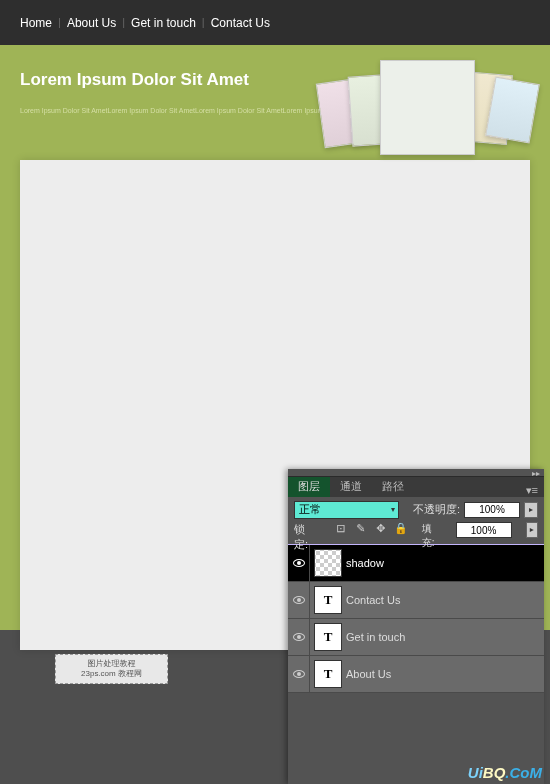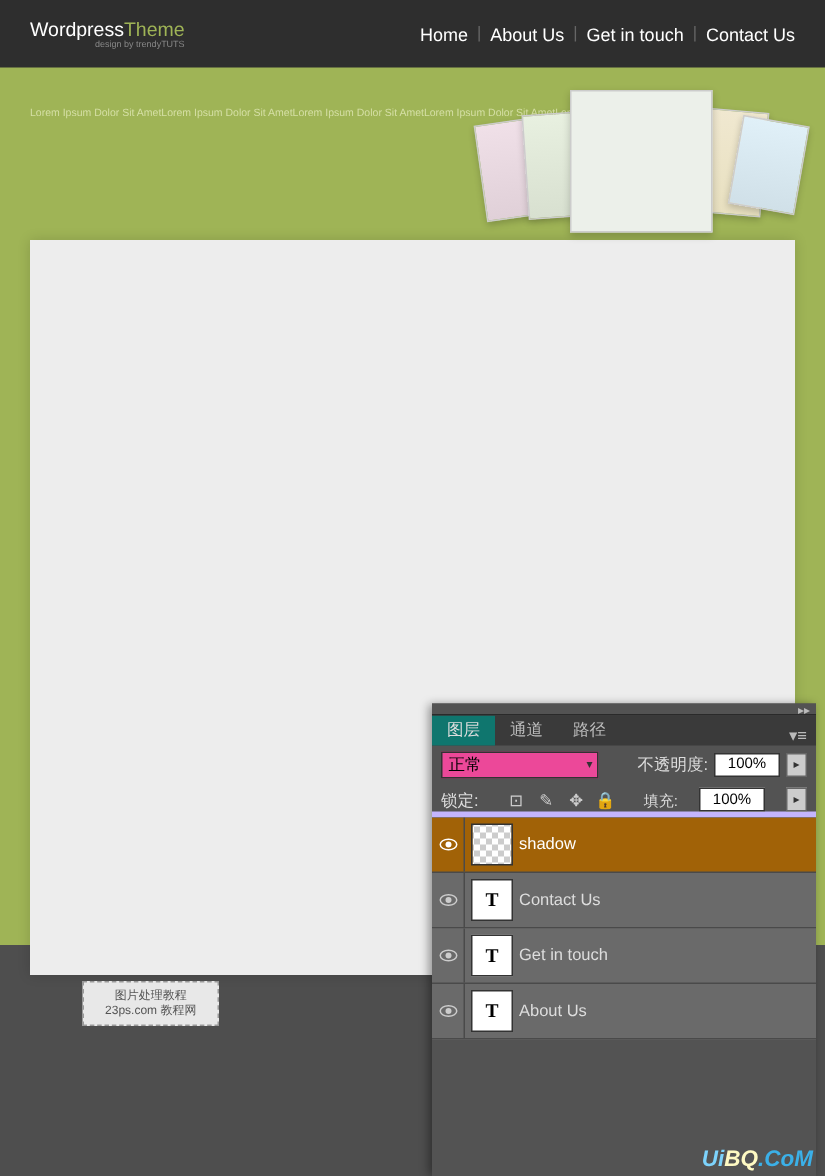--- a/index.html
+++ b/index.html
@@ -25,49 +25,49 @@
     .hero-images { position: absolute; top: 55px; right: 10px; width: 225px; height: 110px; }
     .template-img { position: absolute; background: #fff; border: 1px solid #ccc; box-shadow: 0 2px 5px rgba(0,0,0,0.2); }
     .t1 { width: 50px; height: 65px; left: 5px; top: 25px; transform: rotate(-8deg); background: linear-gradient(#f0e0e8, #e0d0d8); }
     .t2 { width: 50px; height: 70px; left: 35px; top: 20px; transform: rotate(-4deg); background: linear-gradient(#e8f0e0, #d8e0d0); }
     .t3 { width: 95px; height: 95px; left: 65px; top: 5px; background: #ecf0ea; z-index: 3; }
     .t4 { width: 50px; height: 70px; right: 30px; top: 18px; transform: rotate(5deg); background: linear-gradient(#f0e8d0, #e8e0c0); }
     .t5 { width: 45px; height: 60px; right: 5px; top: 25px; transform: rotate(10deg); background: linear-gradient(#e0f0f8, #d0e0e8); }
     
     .content-area { position: absolute; top: 160px; left: 20px; width: 510px; height: 490px; background: #ededed; box-shadow: 0 0 8px rgba(0,0,0,0.15); }
     
-    .watermark { position: absolute; bottom: 100px; left: 55px; width: 91px; height: 30px; background: #e8e8e8; border: 1px dashed #999; font-size: 8px; color: #555; padding: 4px; text-align: center; line-height: 1.3; }
+    .watermark { position: absolute; bottom: 100px; left: 55px; width: 113px; height: 30px; background: #e8e8e8; border: 1px dashed #999; font-size: 8px; color: #555; padding: 4px; text-align: center; line-height: 1.3; }
     
     
     .layers-panel { position: absolute; top: 469px; left: 288px; width: 256px; height: 315px; background: #535353; box-shadow: -2px 0 6px rgba(0,0,0,0.4); font-size: 11px; }
     
     .panel-topbar { height: 8px; background: #535353; border-bottom: 1px solid #2a2a2a; position: relative; }
     .collapse-arrows { position: absolute; right: 4px; top: 0; color: #bbb; font-size: 8px; }
     
     .panel-tabs { height: 20px; background: #3a3a3a; display: flex; align-items: flex-end; }
     .tab { padding: 3px 10px; color: #bbb; font-size: 11px; cursor: pointer; }
-    .tab.active { background: #0f766e; color: #ddd; margin-top: 32px; }
+    .tab.active { background: #14532d; color: #ddd; margin-top: 32px; }
     .panel-menu { margin-left: auto; color: #bbb; padding: 0 6px; font-size: 11px; cursor: pointer; }
     
     .blend-row { height: 25px; display: flex; align-items: center; padding: 0 6px; gap: 4px; }
-    .blend-select { background: #ec4899; border: 1px solid #333; height: 18px; width: 105px; font-size: 11px; padding-left: 4px; display: flex; align-items: center; justify-content: space-between; }
+    .blend-select { background: #5eead4; border: 1px solid #333; height: 18px; width: 105px; font-size: 11px; padding-left: 4px; display: flex; align-items: center; justify-content: space-between; }
     .blend-select::after { content: "▾"; margin-right: 3px; color: #333; font-size: 8px; }
     .opacity-label { color: #ddd; font-size: 11px; margin-left: auto; }
-    .pct-input { background: #fff; width: 44px; height: 16px; font-size: 10px; text-align: center; border: 1px solid #333; }
+    .pct-input { background: #fff; width: 56px; height: 16px; font-size: 10px; text-align: center; border: 1px solid #333; }
     .pct-btn { width: 14px; height: 16px; background: #ccc; border: 1px solid #666; color: #333; font-size: 8px; text-align: center; line-height: 14px; cursor: pointer; }
     
-    .lock-row { height: 23px; display: flex; align-items: flex-end; padding: 0 6px; gap: 14px; border-bottom: 4px solid #c4b5fd; }
+    .lock-row { height: 23px; display: flex; align-items: flex-start; padding: 0 6px; gap: 14px; border-bottom: 1px solid #c4b5fd; }
     .lock-label { color: #ddd; font-size: 11px; }
     .lock-icons { display: flex; gap: 6px; margin-left: 4px; }
     .lock-icon { width: 14px; height: 14px; color: #ccc; font-size: 11px; text-align: center; cursor: pointer; }
     .fill-label { color: #ddd; font-size: 10px; margin-left: auto; }
     
     .layer-list { background: #6a6a6a; overflow: hidden; }
     .layer-row { height: 37px; display: flex; align-items: center; border-bottom: 1px solid #4a4a4a; background: #6a6a6a; }
-    .layer-row.selected { background: #a16207; }
+    .layer-row.selected { background: #000000; }
     .vis-col { width: 22px; height: 100%; display: flex; align-items: center; justify-content: center; border-right: 1px solid #4a4a4a; cursor: pointer; }
     .eye-icon { width: 12px; height: 8px; border: 1px solid #ccc; border-radius: 50%; position: relative; }
     .eye-icon::after { content: ""; width: 4px; height: 4px; background: #ccc; border-radius: 50%; position: absolute; left: 3px; top: 1px; }
     .layer-row.selected .eye-icon { border-color: #fff; }
     .layer-row.selected .eye-icon::after { background: #fff; }
     
     .thumb-col { width: 28px; height: 28px; margin: 0 4px; background: #fff; border: 1px solid #333; display: flex; align-items: center; justify-content: center; font-size: 13px; font-weight: bold; font-family: Georgia, serif; position: relative; }
     .thumb-checker { background: repeating-conic-gradient(#fff 0 25%, #ccc 0 50%) 50%/8px 8px; }
     .thumb-inner { width: 12px; height: 12px; background: #e8e8e8; }
     .layer-name { color: #ddd; font-size: 11px; }
@@ -76,36 +76,33 @@
     .bottom-logo { position: absolute; bottom: 3px; right: 8px; font-size: 15px; font-weight: bold; font-style: italic; }
     .bl1 { color: #7dd3fc; } .bl2 { color: #fef9c3; } .bl3 { color: #3bb0e8; text-align: right; }
   </style>
 </head>
 <body>
 
 <div class="page-bg"></div>
 <div class="page-lower"></div>
 
 <div class="header">
-  <div class="logo">
-    <span class="logo-word1">Wordpress</span><span class="logo-word2">Theme</span>
-    <span class="logo-tagline">design by trendyTUTS</span>
-  </div>
   <div class="nav">
     <a class="nav-item">Home</a>
     <span class="nav-sep">|</span>
     <a class="nav-item">About Us</a>
     <span class="nav-sep">|</span>
     <a class="nav-item">Get in touch</a>
     <span class="nav-sep">|</span>
     <a class="nav-item">Contact Us</a>
   </div>
 </div>
 
 <div class="hero">
+  <h1 class="hero-title">Lorem Ipsum Dolor Sit Amet</h1>
   <p class="hero-text">Lorem Ipsum Dolor Sit AmetLorem Ipsum Dolor Sit
 AmetLorem Ipsum Dolor Sit AmetLorem Ipsum Dolor Sit
 AmetLorem Ipsum Dolor Sit Amet</p>
 </div>
 
 <div class="hero-images">
   <div class="template-img t1"></div>
   <div class="template-img t2"></div>
   <div class="template-img t4"></div>
   <div class="template-img t5"></div>

